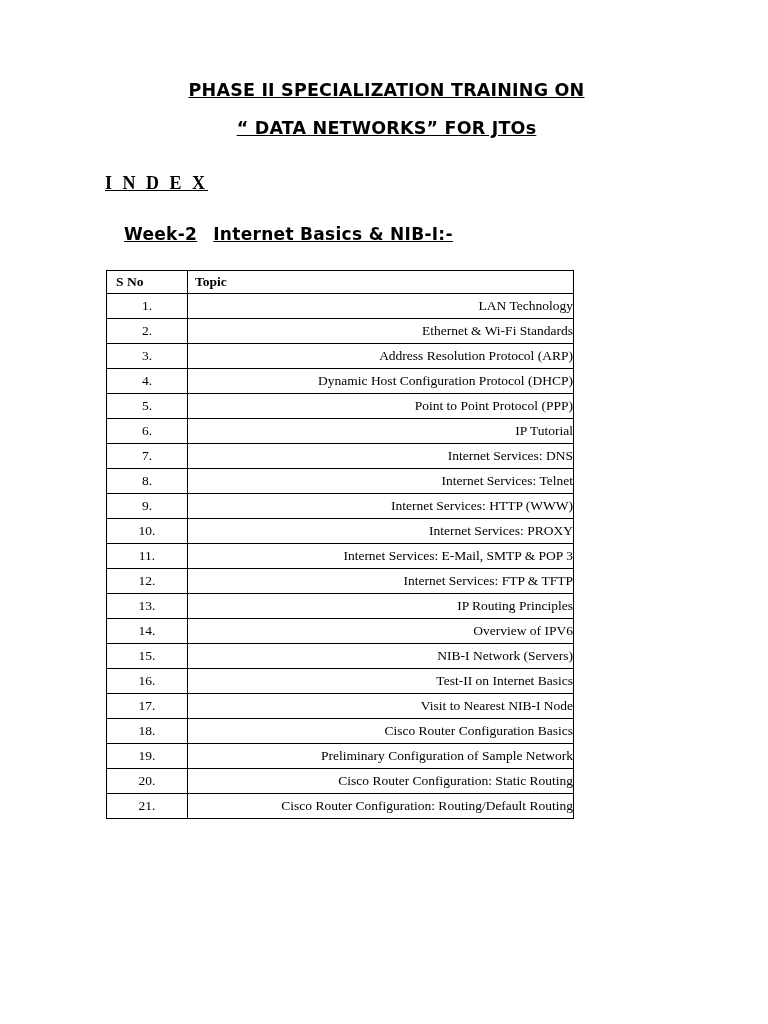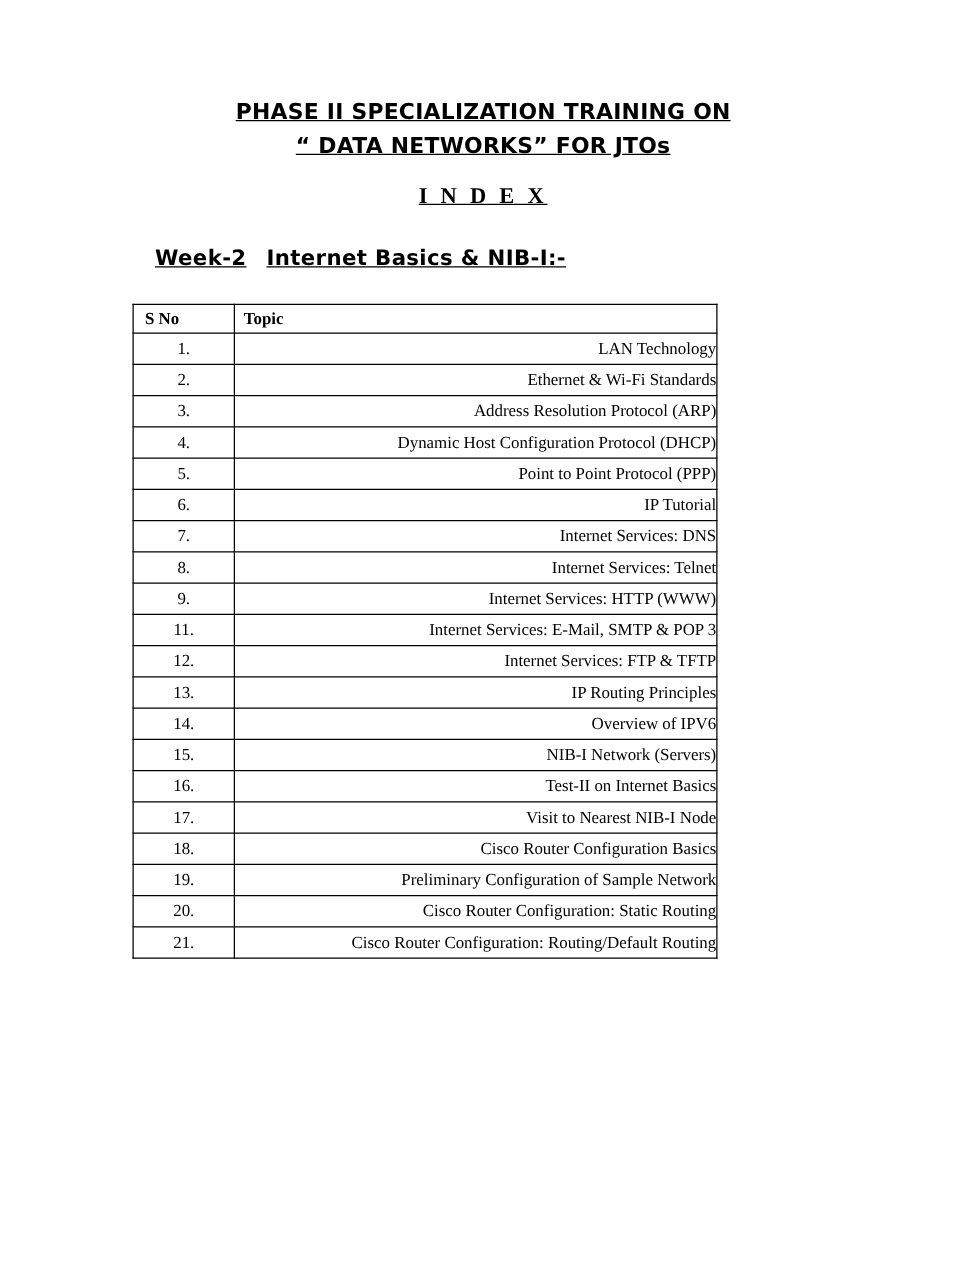--- a/index.html
+++ b/index.html
@@ -28,25 +28,24 @@
     font-family: "DejaVu Sans", sans-serif;
     font-weight: bold;
     font-size: 17.5px;
     letter-spacing: 0.2px;
     text-decoration: underline;
     line-height: 25px;
     display: block;
     text-align: center;
   }
   .title-line.second {
-    margin-top: 2px;
+    margin-top: 13px;
   }
   .index-heading {
-    text-align: center;
-    margin-top: 16px;
+    margin-top: 32px;
     font-family: "Liberation Serif", serif;
     font-weight: bold;
     font-size: 18px;
     letter-spacing: 3px;
     text-decoration: underline;
   }
   .week-heading {
     margin-top: 30px;
     margin-left: 19px;
     font-family: "DejaVu Sans", sans-serif;
@@ -151,20 +150,24 @@
         </tr>
         <tr>
           <td class="col-sno sno-cell">8.</td>
           <td class="col-topic">Internet Services:  Telnet</td>
         </tr>
         <tr>
           <td class="col-sno sno-cell">9.</td>
           <td class="col-topic">Internet Services: HTTP (WWW)</td>
         </tr>
         <tr>
+          <td class="col-sno sno-cell">10.</td>
+          <td class="col-topic">Internet Services: PROXY</td>
+        </tr>
+        <tr>
           <td class="col-sno sno-cell">11.</td>
           <td class="col-topic">Internet Services:  E-Mail, SMTP &amp; POP 3</td>
         </tr>
         <tr>
           <td class="col-sno sno-cell">12.</td>
           <td class="col-topic">Internet Services: FTP &amp; TFTP</td>
         </tr>
         <tr>
           <td class="col-sno sno-cell">13.</td>
           <td class="col-topic">IP Routing Principles</td>

